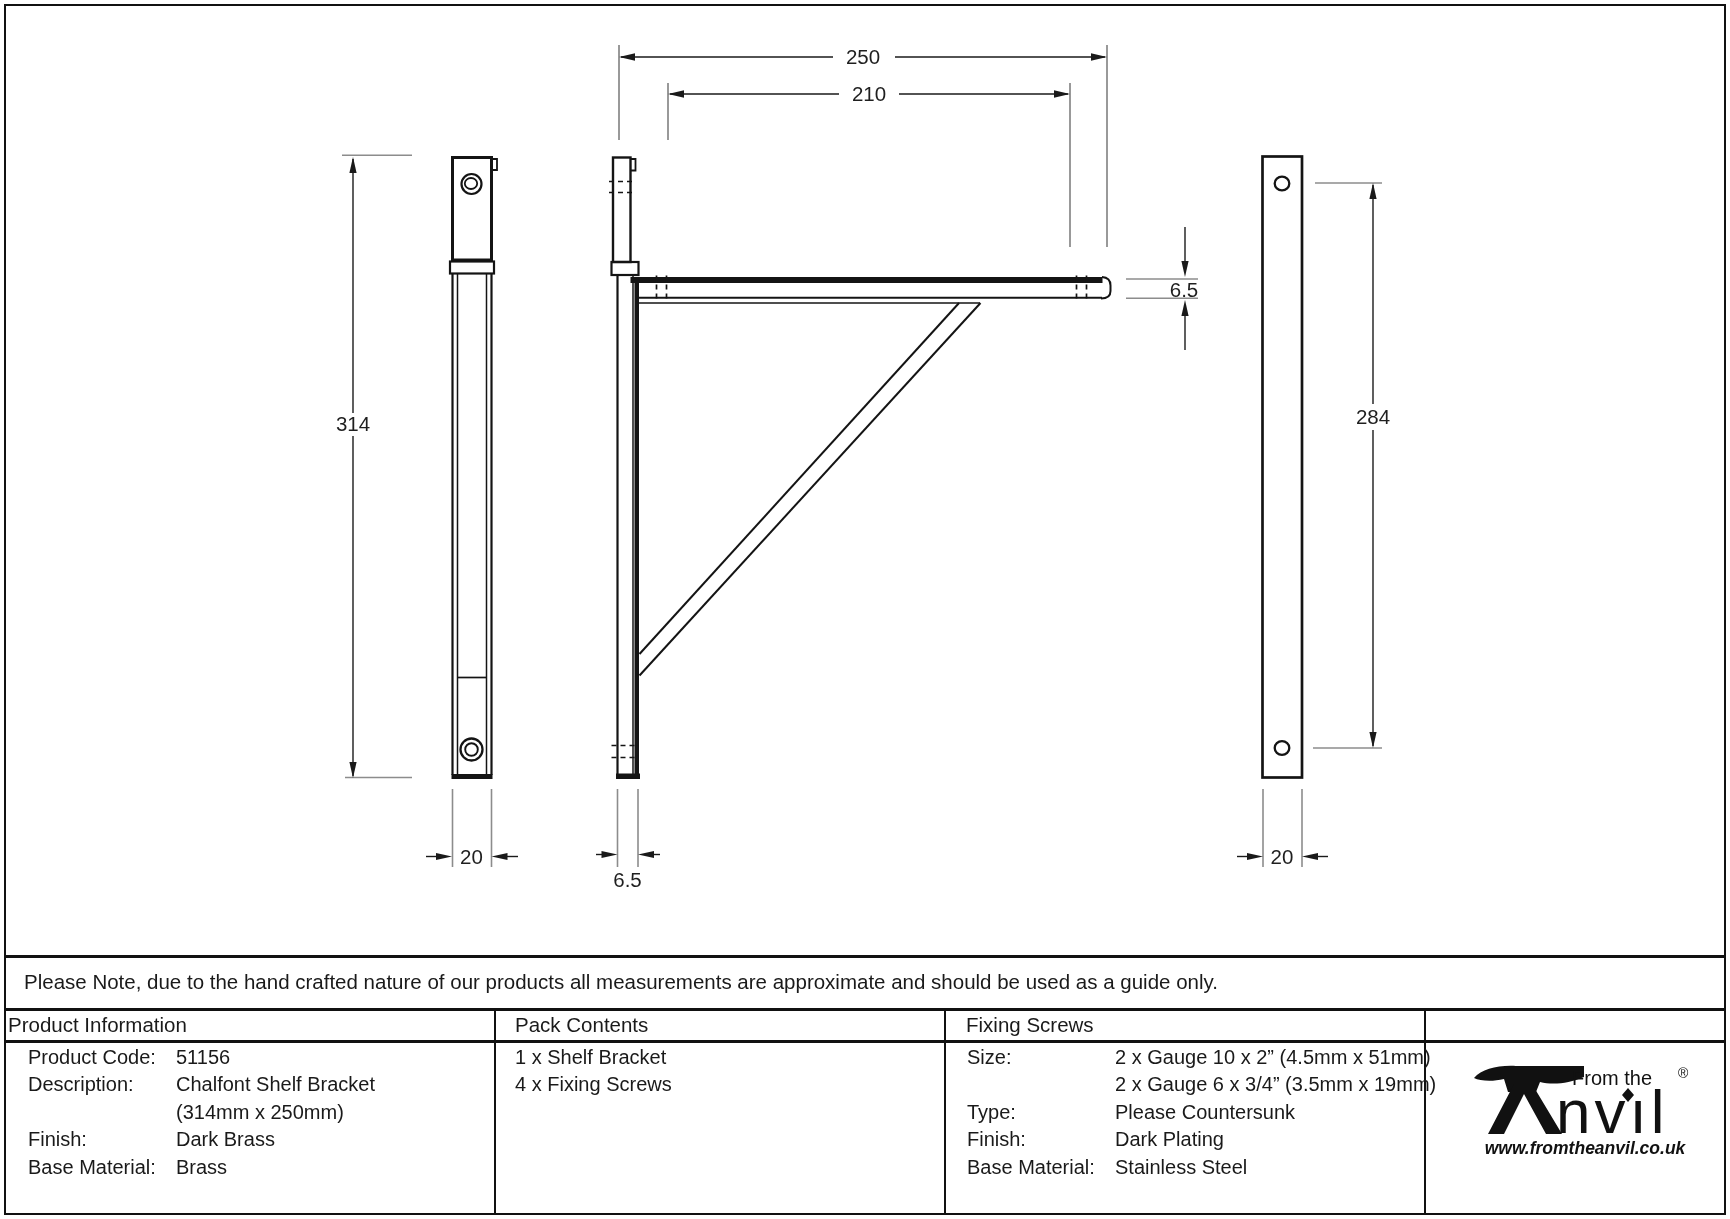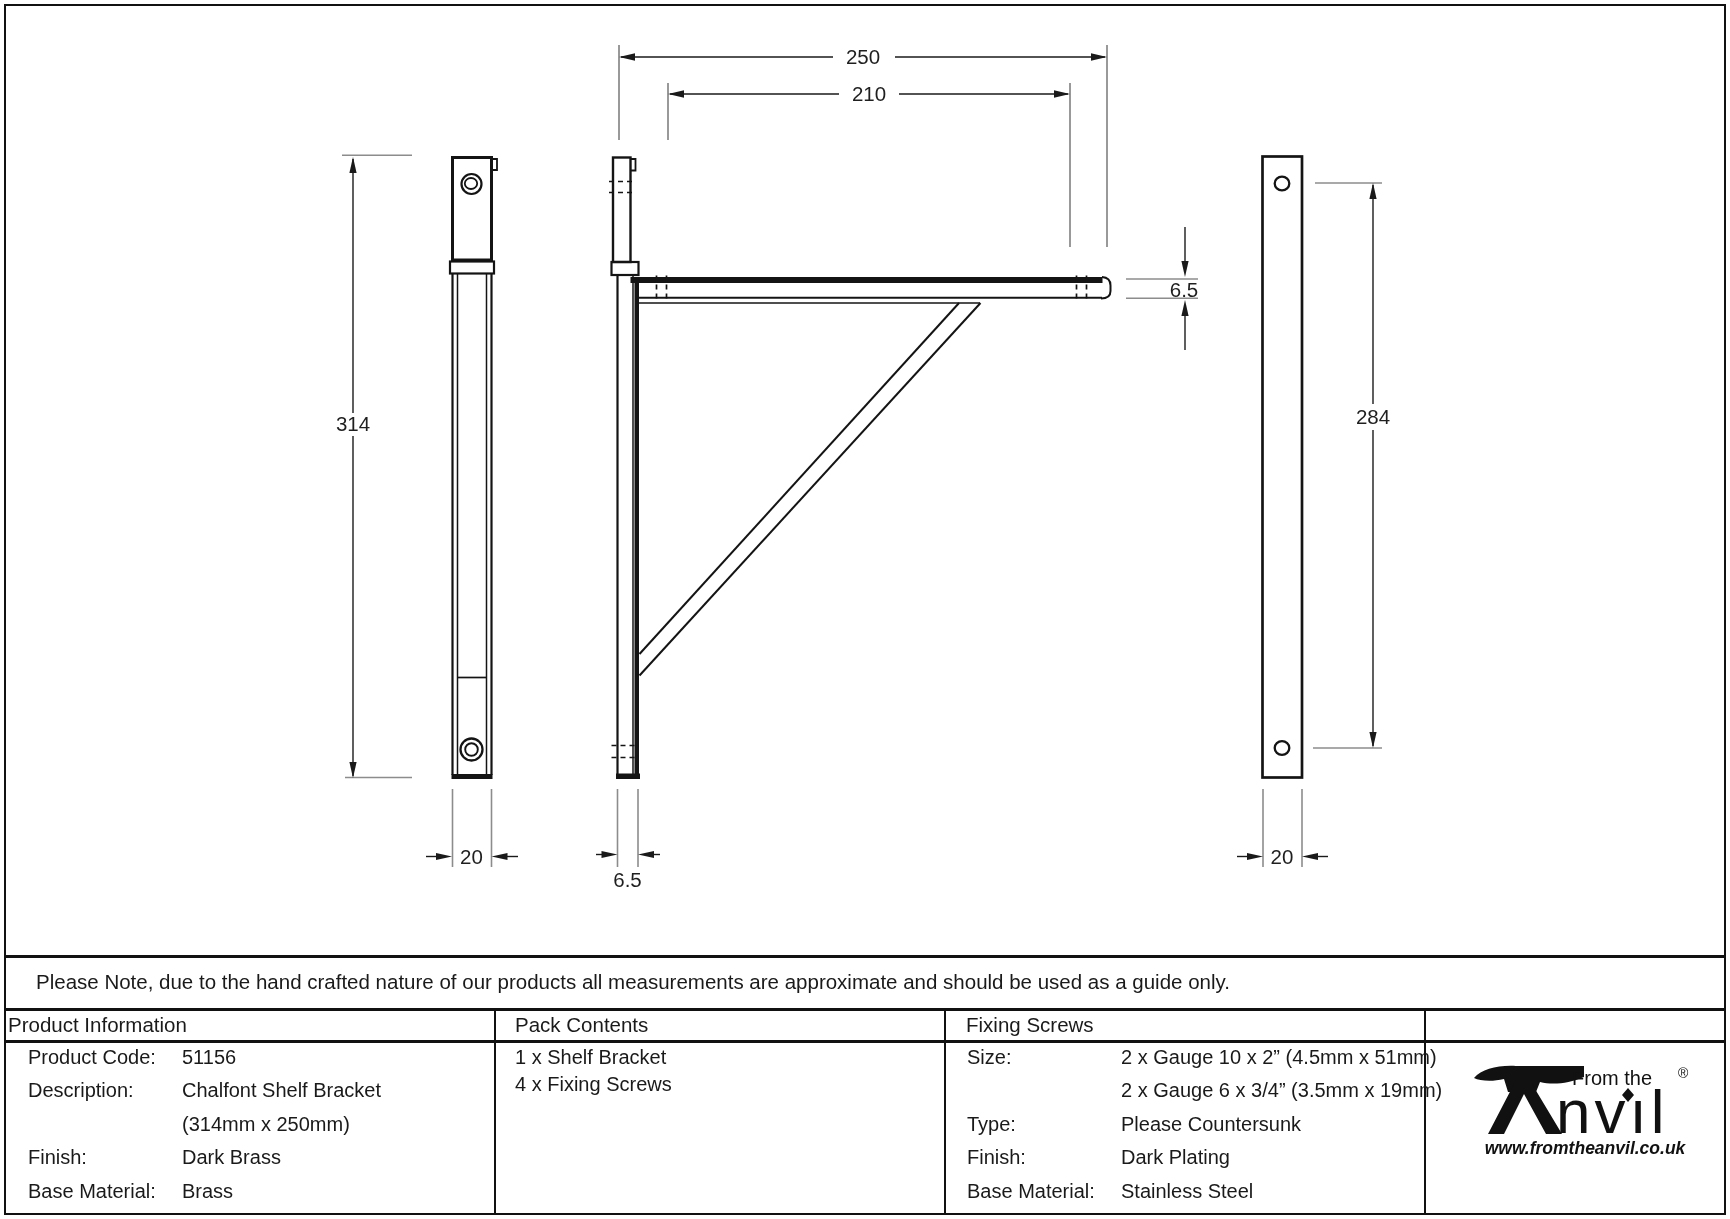--- a/index.html
+++ b/index.html
@@ -2,23 +2,23 @@
 <html><head>
 <meta charset="utf-8">
 <style>
   html,body{margin:0;padding:0;background:#fff;}
   .page{position:relative;width:1730px;height:1219px;background:#fff;overflow:hidden;
         font-family:"Liberation Sans",sans-serif;color:#1a1a1a;}
   .frame{position:absolute;left:4px;top:4px;width:1718px;height:1207px;border:2px solid #111;}
   .abs{position:absolute;}
   .hline{position:absolute;background:#111;height:3px;left:6px;width:1718px;}
   .vline{position:absolute;background:#111;width:2.5px;top:1008px;height:207px;}
-  .note{position:absolute;left:24px;top:970px;font-size:20.5px;margin-left:12px;}
+  .note{position:absolute;left:24px;top:970px;font-size:20.5px;}
   .hdr{position:absolute;top:1013px;font-size:20.5px;}
-  .cell{position:absolute;top:1044px;font-size:20px;gap:6px;}
+  .cell{position:absolute;top:1044px;font-size:20px;}
   .grid{display:grid;grid-template-columns:148px auto;}
   .grid>div{height:27.4px;line-height:27.4px;white-space:nowrap;}
   .items>div{height:27.4px;line-height:27.4px;white-space:nowrap;}
   svg text{font-family:"Liberation Sans",sans-serif;}
   .dimtxt{font-size:20.5px;fill:#1f1f1f;text-anchor:middle;}
   .ol{stroke:#141414;fill:none;}
   .dim{stroke:#1a1a1a;stroke-width:1.4;fill:none;}
   .ext{stroke:#8c8c8c;stroke-width:1.6;fill:none;}
   .extd{stroke:#555;stroke-width:1.2;fill:none;}
   .dash{stroke:#141414;stroke-width:1.7;fill:none;stroke-dasharray:5 4;}

